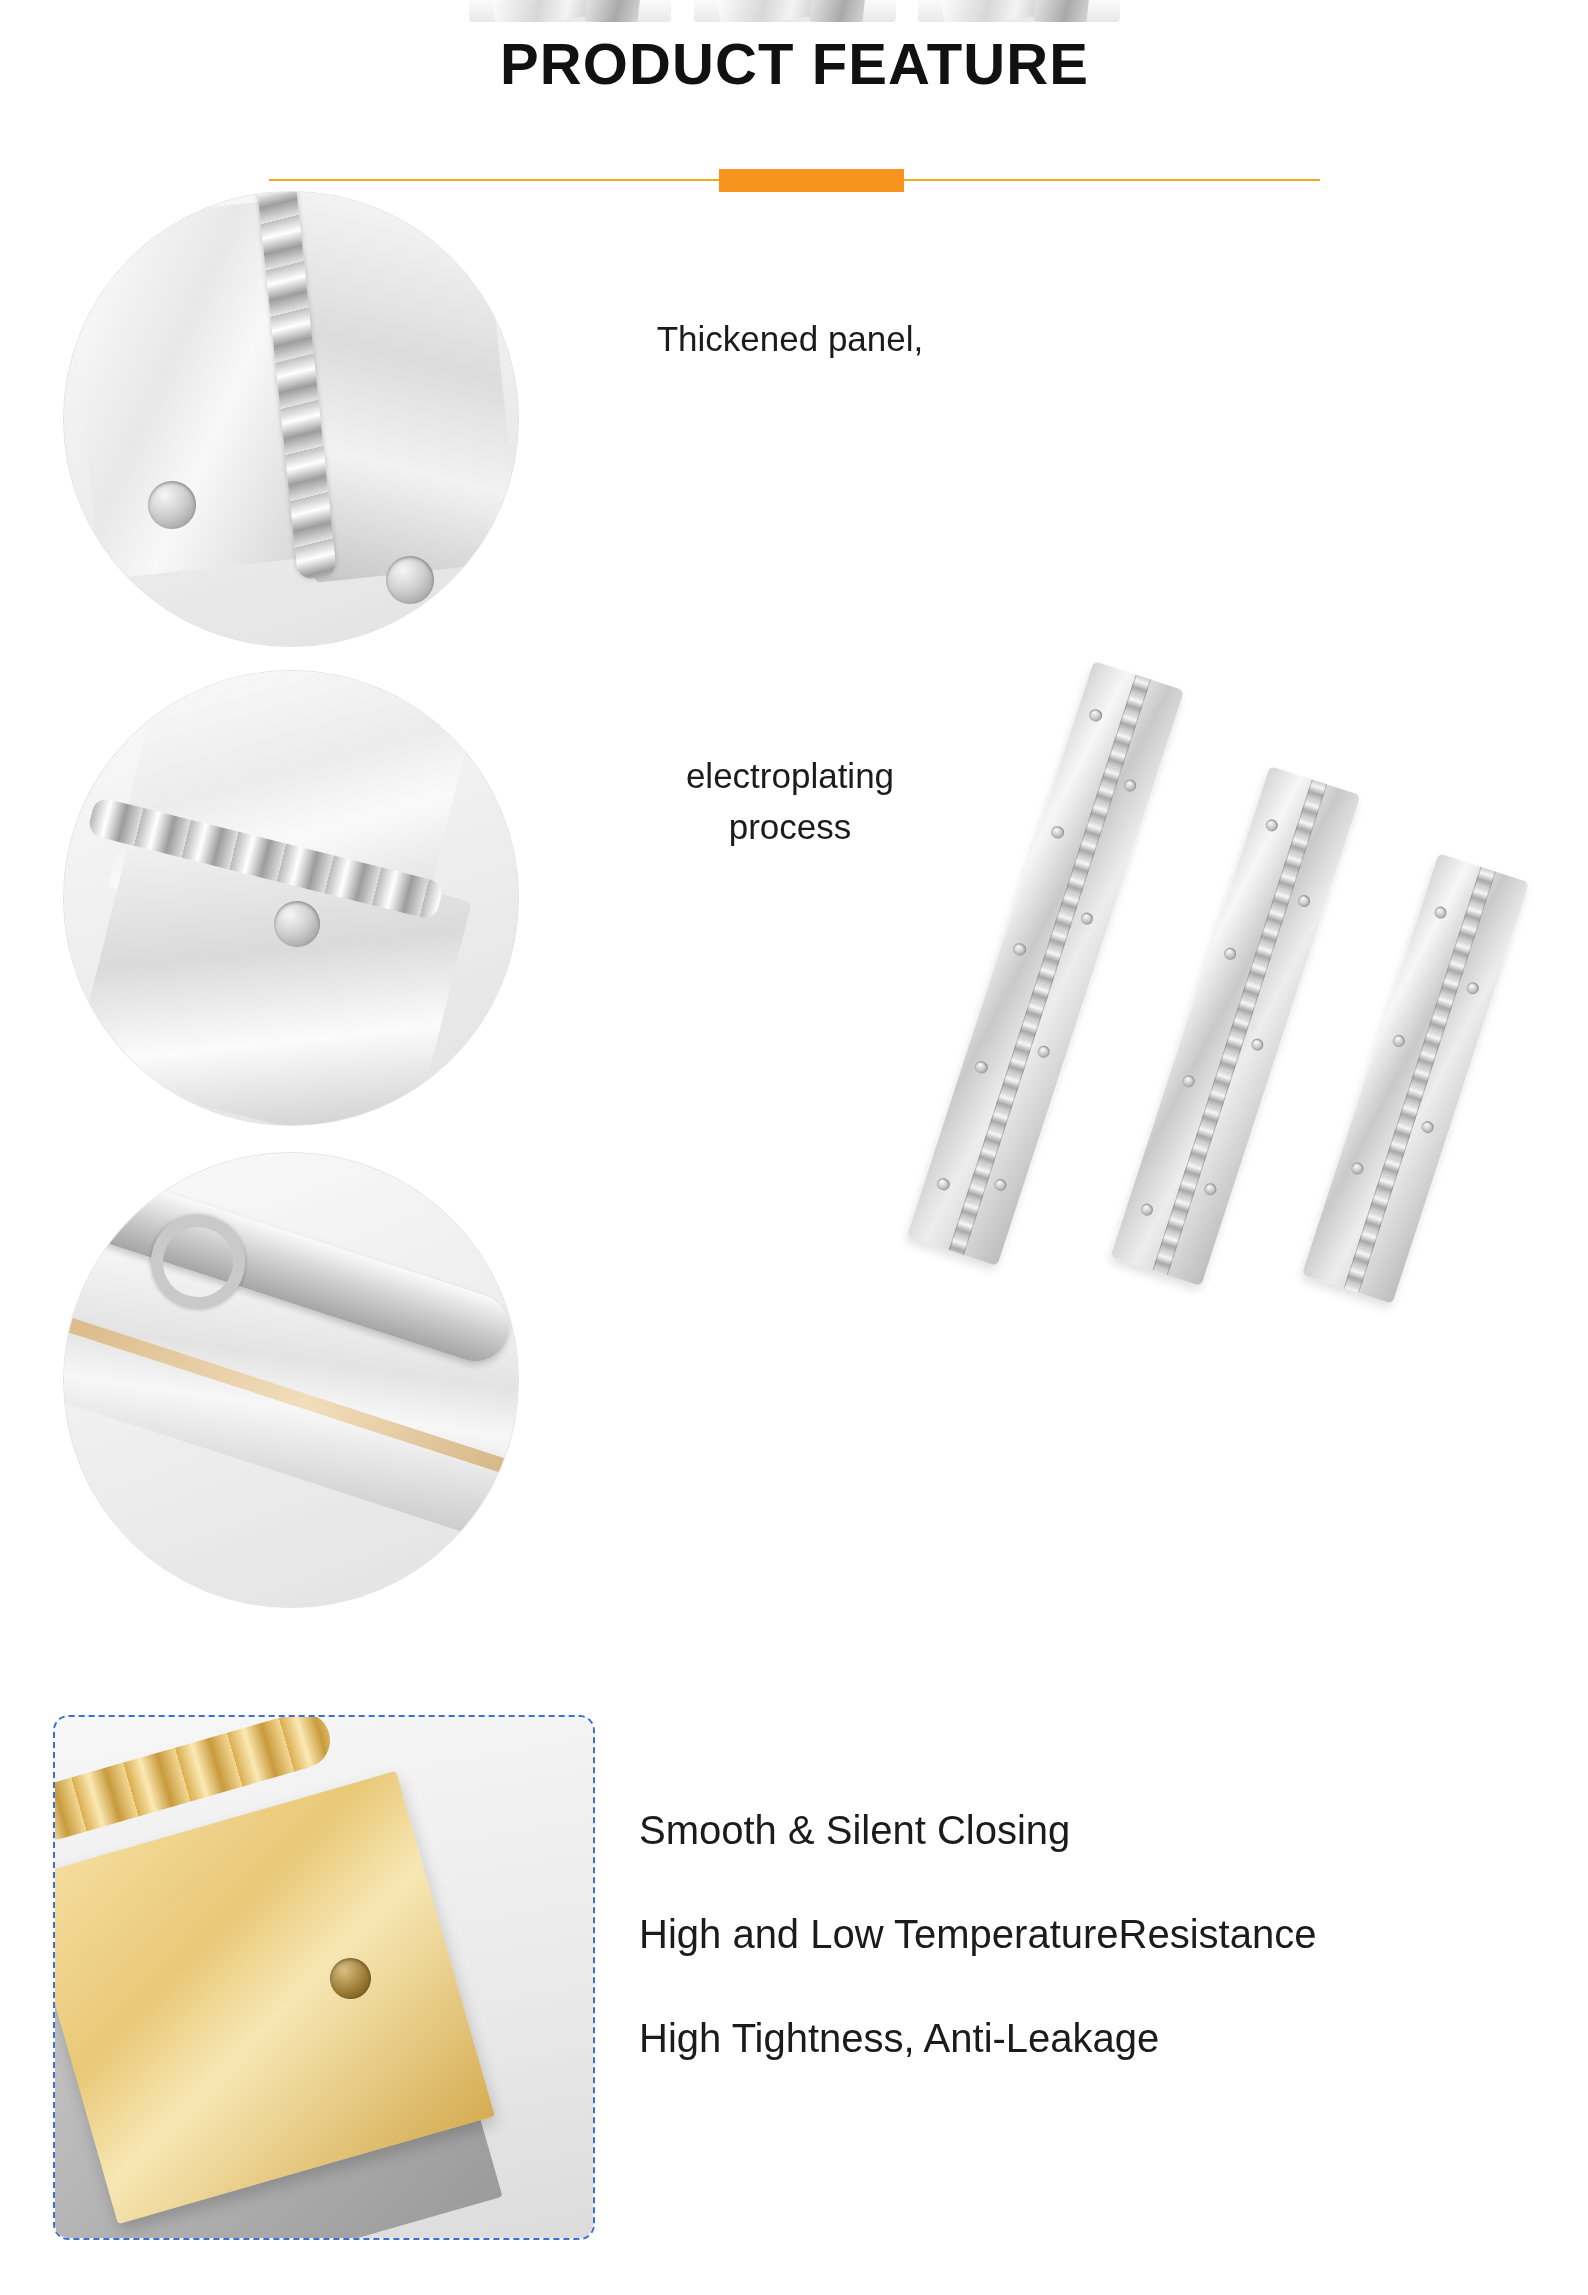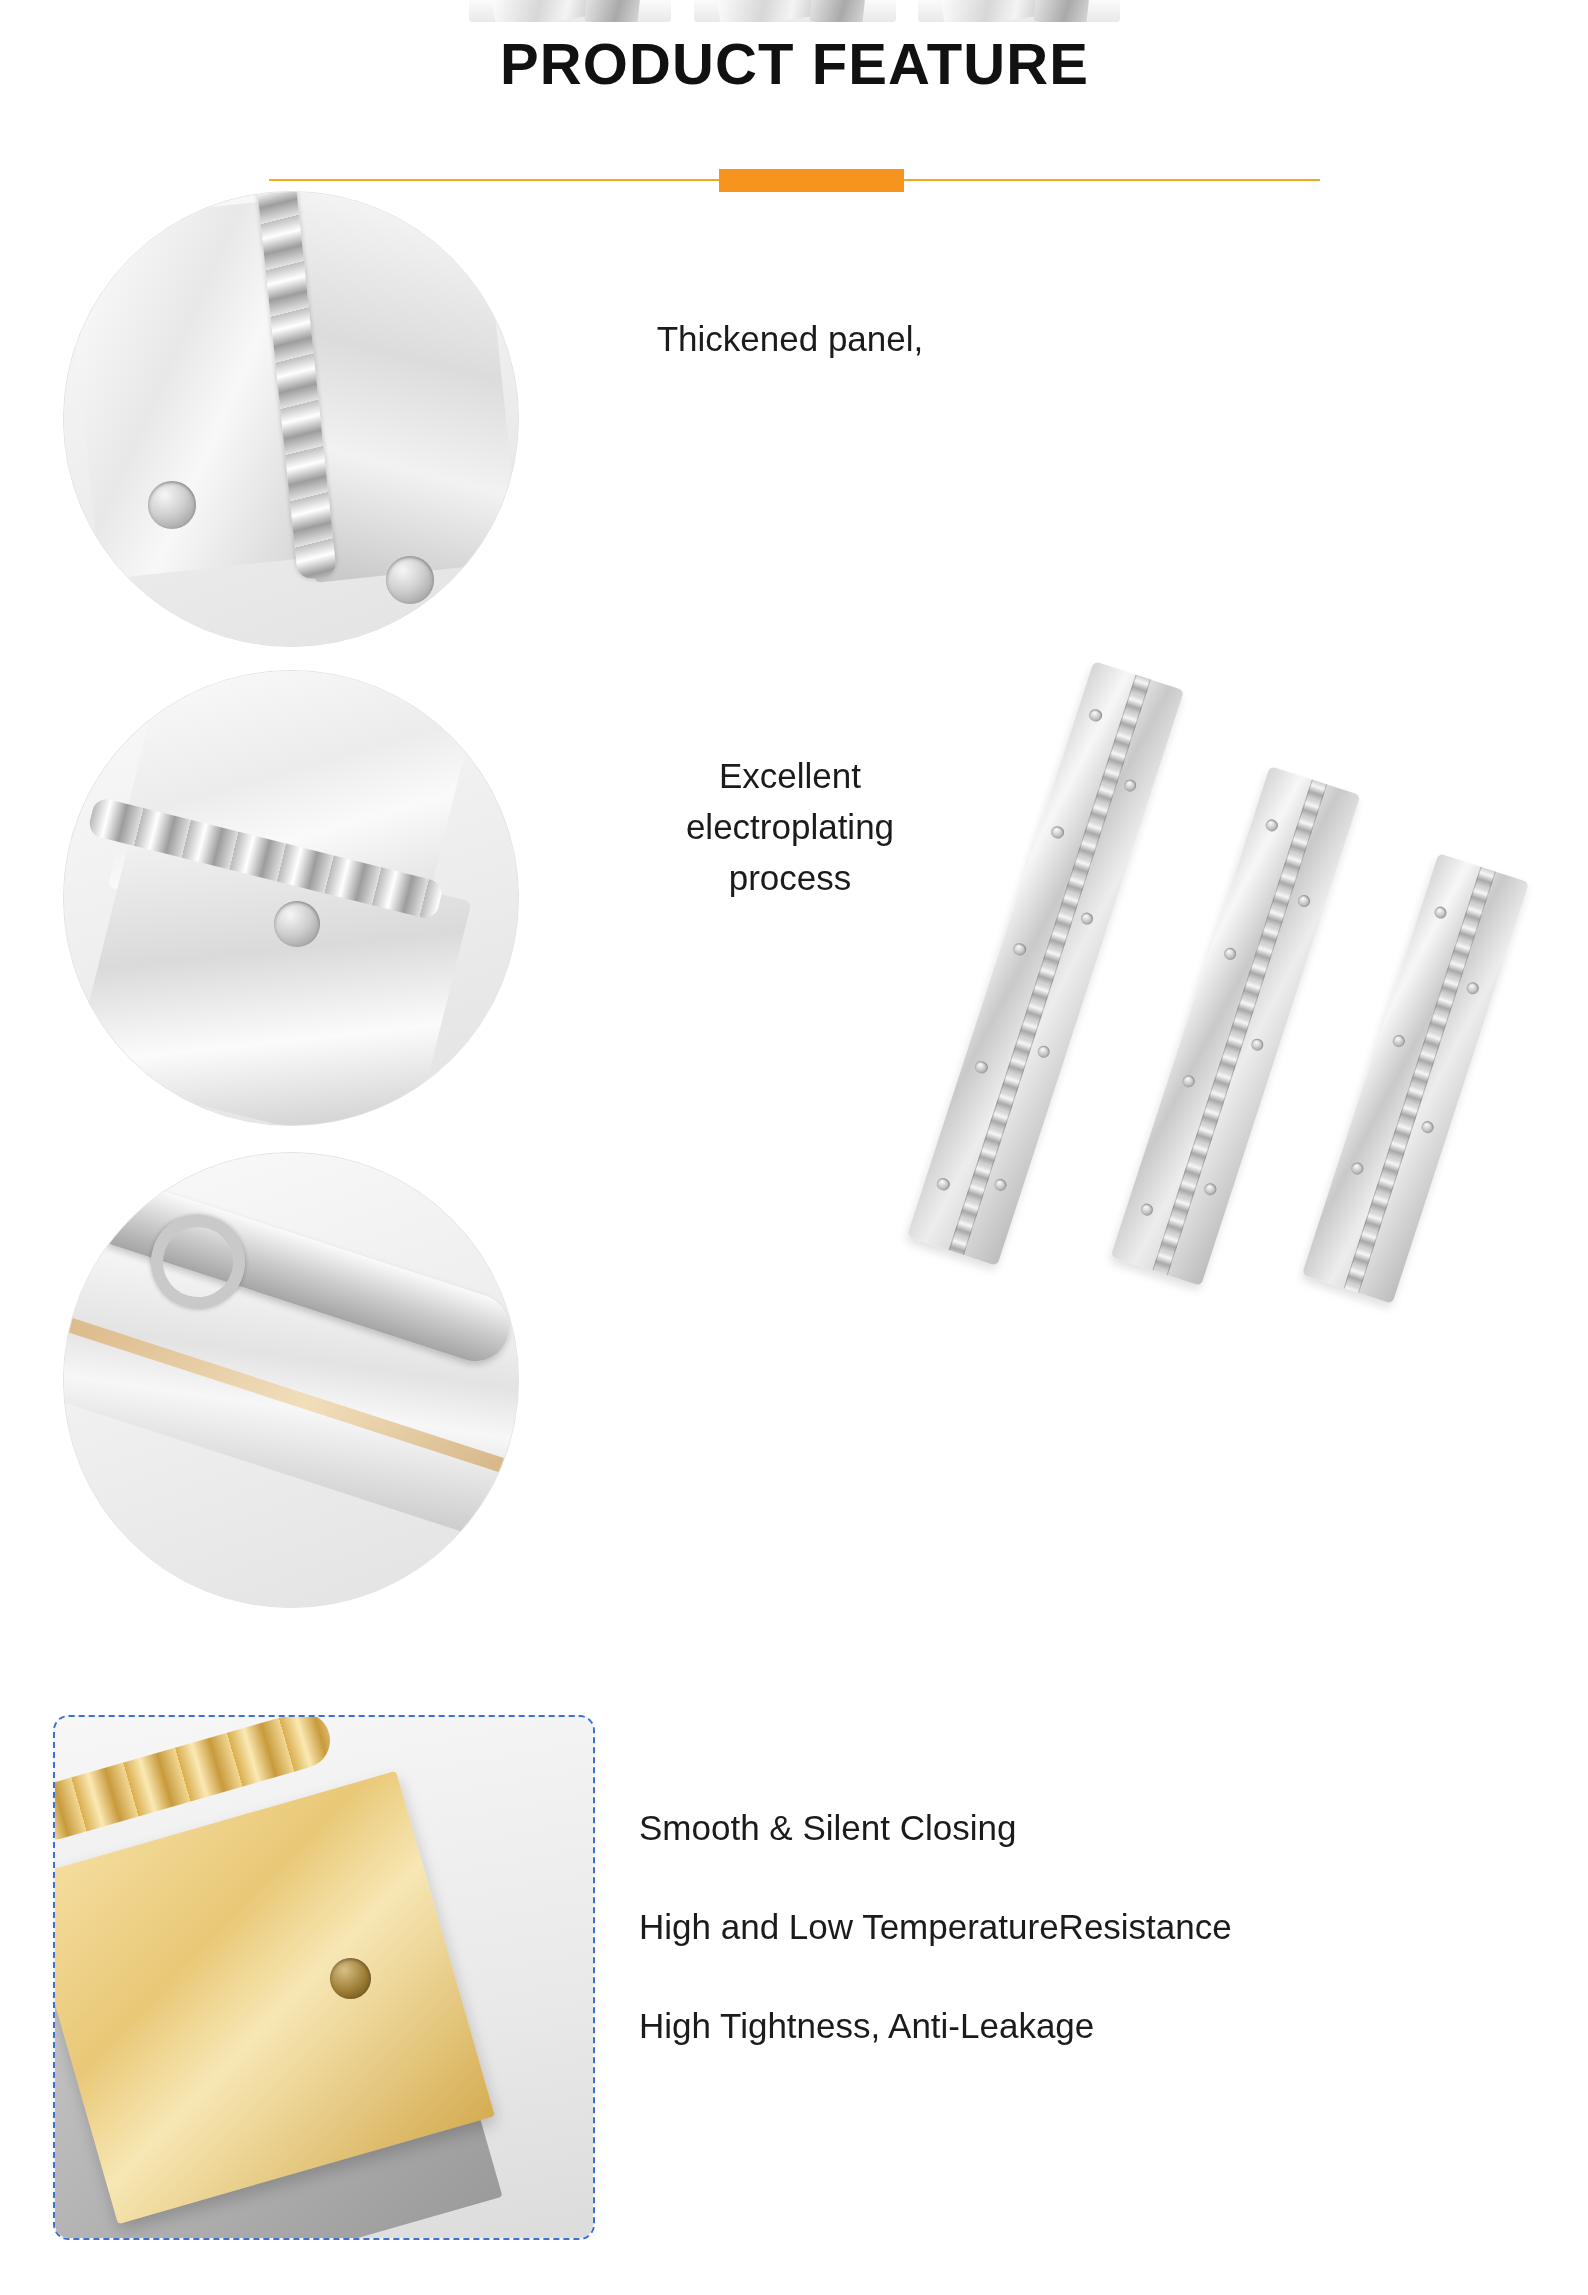--- a/index.html
+++ b/index.html
@@ -185,21 +185,21 @@
     position: absolute;
     border-radius: 3.4px;
   }
   .bottom-text {
     position: absolute;
     left: 639px;
     top: 1810px;
     width: 874px;
   }
   .bottom-line {
-    font-size: 35px;
+    font-size: 40px;
     line-height: 1.0;
     margin-bottom: 64px;
     color: #1b1b1b;
     white-space: nowrap;
   }
 </style>
 </head>
 <body>
 
 <div class="top-strip">
@@ -241,21 +241,20 @@
       transform:rotate(14deg); border-radius:6.7px;"></div>
   <div class="hg" style="left:34px; top:185px; width:347px; height:263px;
       background:linear-gradient(160deg,#f6f6f6 0%,#dadada 40%,#fbfbfb 65%,#c2c2c2 100%);
       transform:rotate(14deg); border-radius:6.7px;"></div>
   <div class="hg" style="left:22.4px; top:168px; width:359px; height:39px;
       background:repeating-linear-gradient(90deg,#b9b9b9 0px,#ffffff 15.7px,#9c9c9c 32.5px,#e0e0e0 49px);
       transform:rotate(14deg); border-radius:14.6px;"></div>
   <div class="hole" style="left:210px; top:230px; width:46px; height:46px;"></div>
 </div>
 <div class="feature-text" style="left:521px; top:751px; width:538px;">
-  <div>Excellent</div>
   <div>electroplating</div>
   <div>process</div>
 </div>
 
 <div class="circle-photo" style="left:63px; top:1152px; width:454px; height:454px;">
   <div class="inner"></div>
   <div class="hg" style="left:-34px; top:135px; width:532px; height:185px;
       background:linear-gradient(170deg,#fdfdfd 0%,#e3e3e3 42%,#f7f7f7 60%,#c8c8c8 100%);
       transform:rotate(18deg); border-radius:3.4px;"></div>
   <div class="hg" style="left:17px; top:84px; width:437px; height:67px;

